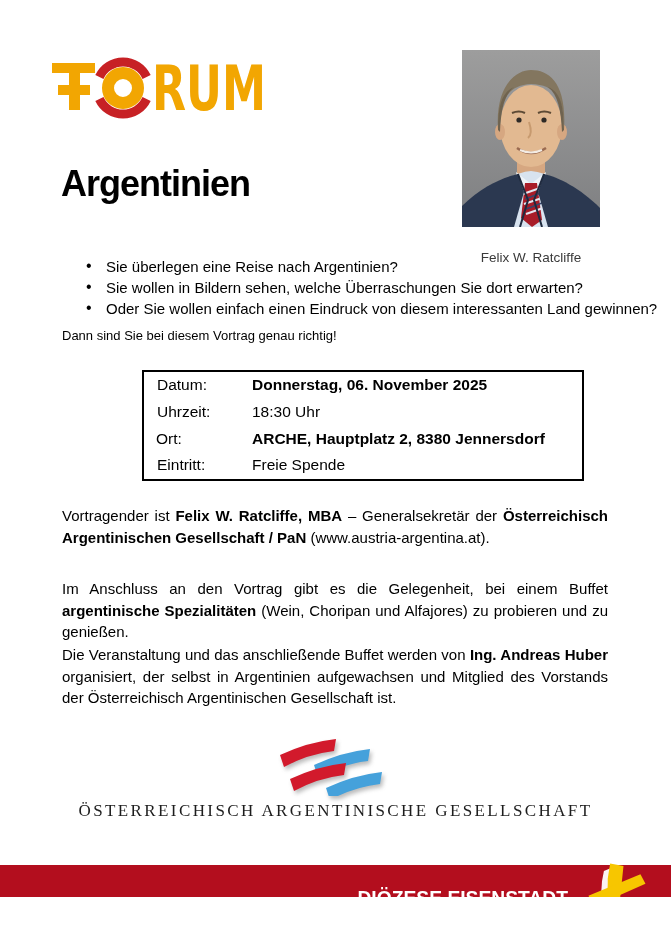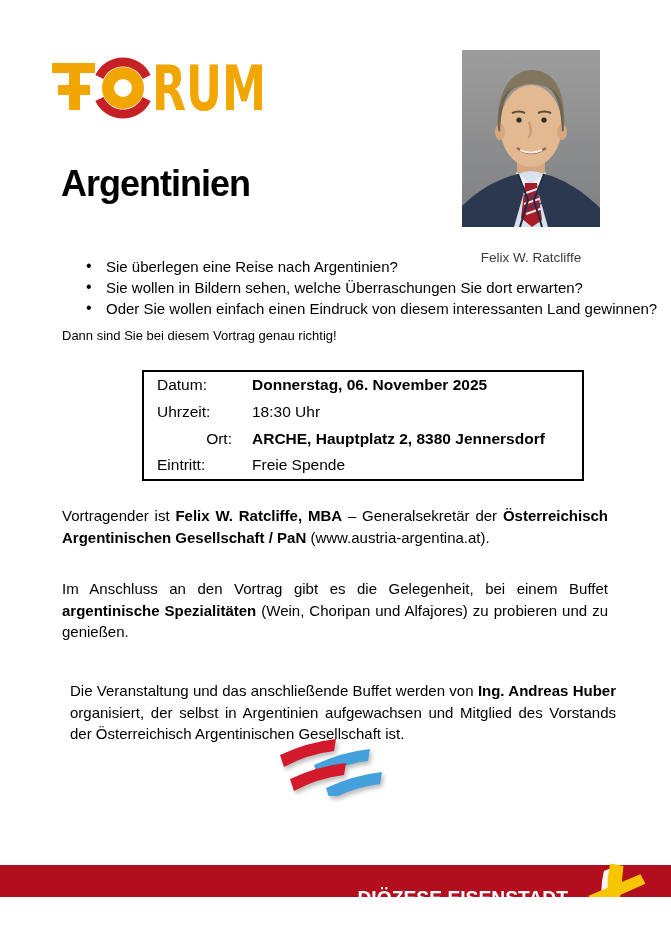--- a/index.html
+++ b/index.html
@@ -36,28 +36,28 @@
   .bullets li::before{content:"•";position:absolute;left:0;top:-1px;font-size:16px;}
   .lead{position:absolute;left:62px;top:328px;font-size:13px;}
 
   
   .etable{
     position:absolute;left:117px;top:370px;width:438px;border:2px solid #000;
     background:#fff;font-size:15.5px;margin-left:25px;
   }
   .trow{display:grid;grid-template-columns:106px 1fr;height:26.7px;align-items:center;}
   .tlabel{padding-left:13px;}
-  .tlabel.centered{padding-left:0;text-align:right;padding-right:18px;}
+  .tlabel.centered{padding-left:12px;text-align:left;padding-right:18px;}
   .tvalue{padding-left:2px;}
   .bold{font-weight:bold;}
 
   
   .para{position:absolute;left:62px;width:546px;margin:0;font-size:15px;
     line-height:21.5px;text-align:justify;}
-  .p1{top:505px;} .p2{top:578px;} .p3{top:680px;margin-left:8px;}
+  .p1{top:505px;} .p2{top:578px;} .p3{top:644px;}
   .b{font-weight:bold;}
 
   
   .flag-logo{position:absolute;left:278px;top:736px;
     filter:drop-shadow(2px 3px 2px rgba(60,60,60,.35));}
   .society-name{
     position:absolute;left:0;right:0;top:801px;text-align:center;
     font-family:"Liberation Serif",serif;font-size:17px;letter-spacing:2.4px;color:#1d1d1d;
   }
 
@@ -178,20 +178,21 @@
     <g transform="translate(36,13)">
       <path d="M0,16 Q28,3 56,0 L54,12 Q28,15 4,28 Z" fill="#45A1DB"></path>
     </g>
     <g transform="translate(12,27)">
       <path d="M0,16 Q28,3 56,0 L54,12 Q28,15 4,28 Z" fill="#D21A2C"></path>
     </g>
     <g transform="translate(48,36)">
       <path d="M0,16 Q28,3 56,0 L54,12 Q28,15 4,28 Z" fill="#45A1DB"></path>
     </g>
   </svg>
+  <div class="society-name">ÖSTERREICHISCH ARGENTINISCHE GESELLSCHAFT</div>
 
   <div class="footer">
     <div class="footer-text">
       <span class="footer-diocese">DIÖZESE EISENSTADT</span>
       <span class="footer-site">www.martinus.at</span>
     </div>
     <svg class="martinus-cross" width="70" height="92" viewBox="0 0 70 92">
       <g transform="rotate(-6 35 40)">
 
         <path d="M26,10 L36,7 L31,38 C27,60 18,76 5,89 C12,68 20,40 23,20 Z" fill="#ffffff" opacity="0.95"></path>

